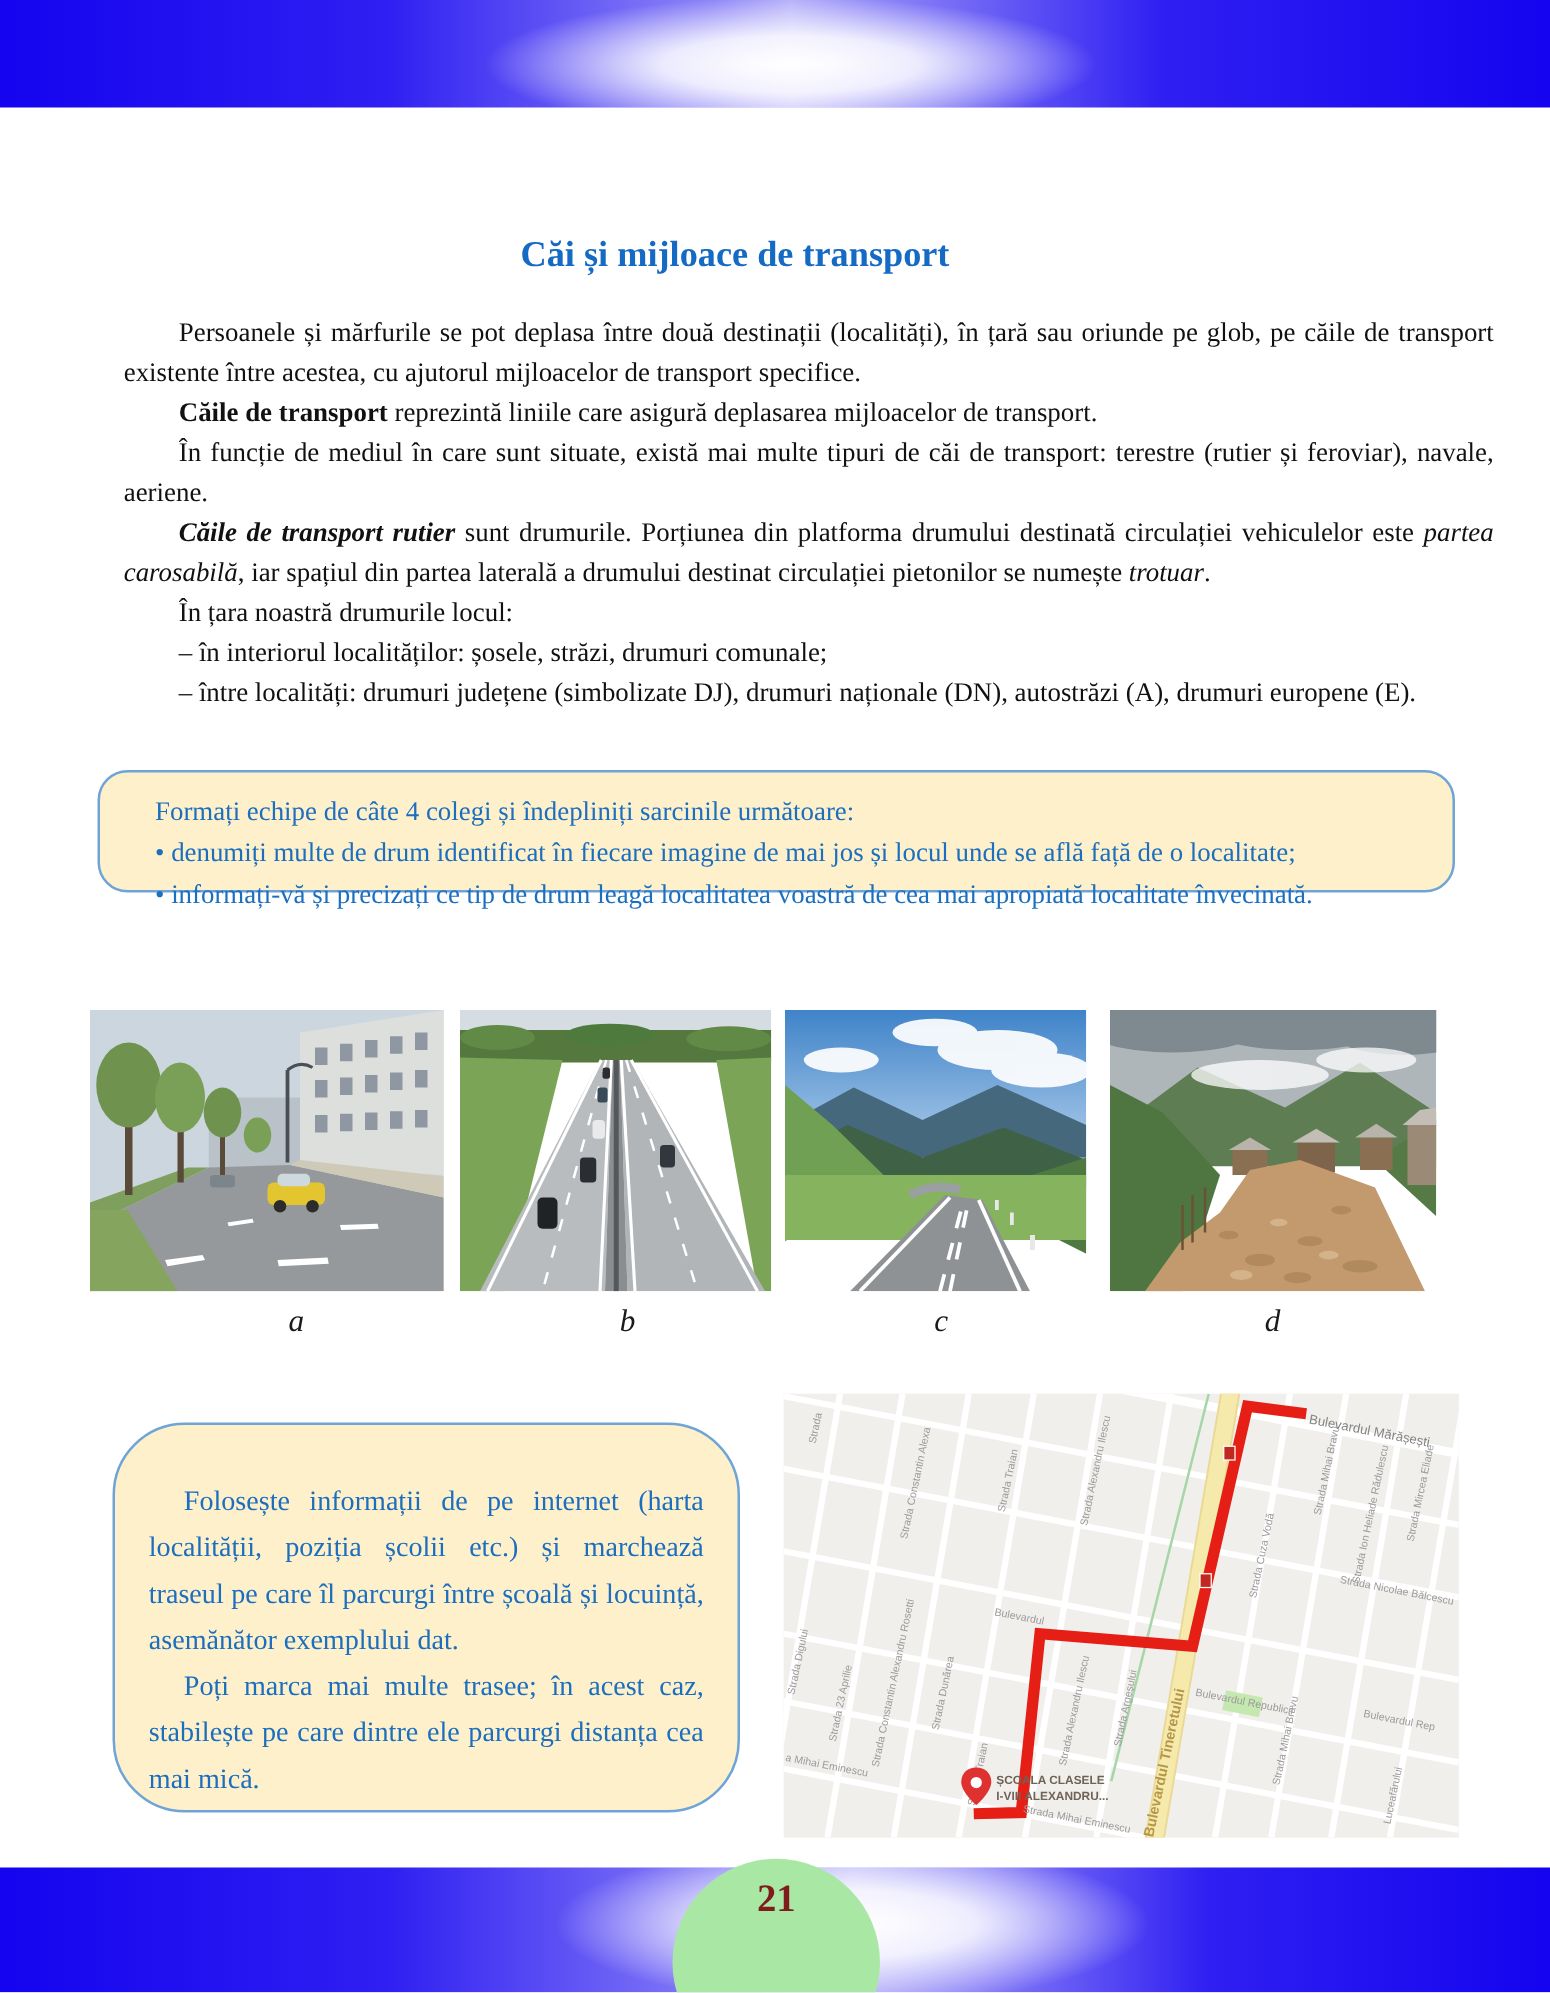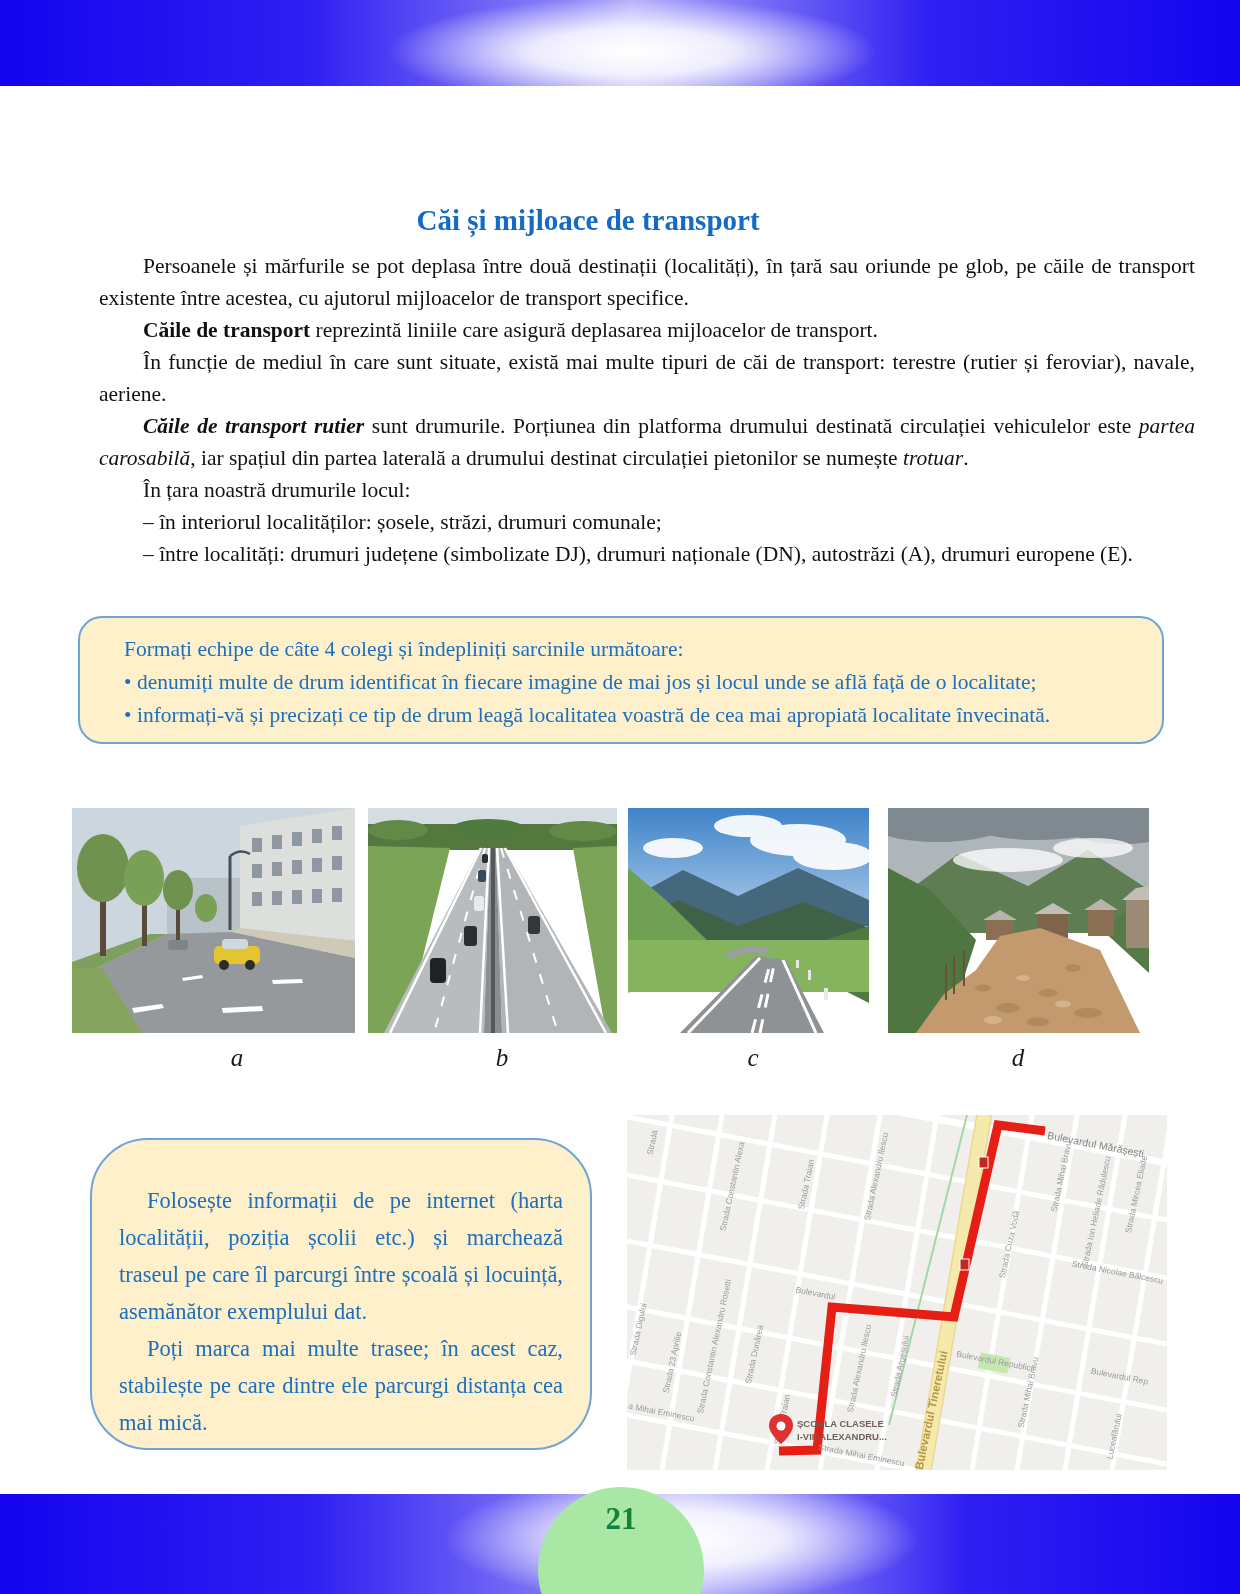--- a/index.html
+++ b/index.html
@@ -12,35 +12,35 @@
     background:
       radial-gradient(ellipse 340px 75px at 51% 60%, rgba(255,255,255,1) 0%, rgba(255,255,255,.85) 30%, rgba(255,255,255,0) 72%),
       linear-gradient(90deg,#1404ef 0%,#2f1ff2 25%,#8d85f7 46%,#b3adf9 51%,#8d85f7 57%,#2f1ff2 75%,#1404ef 100%);}
   .band-bottom{top:1494px;height:100px;
     background:
       radial-gradient(ellipse 330px 90px at 55% 45%, rgba(255,255,255,1) 0%, rgba(255,255,255,.85) 30%, rgba(255,255,255,0) 72%),
       linear-gradient(90deg,#1404ef 0%,#2f1ff2 25%,#8d85f7 48%,#b3adf9 55%,#8d85f7 62%,#2f1ff2 78%,#1404ef 100%);}
 
   .page-badge{position:absolute;left:538px;top:1487px;width:166px;height:166px;border-radius:50%;
     background:#a8e8a4;display:flex;justify-content:center;align-items:flex-start;}
-  .page-badge span{margin-top:14px;font-size:31px;font-weight:bold;color:#15803d;}
+  .page-badge span{margin-top:14px;font-size:31px;font-weight:bold;color:#7f1d1d;}
 
   
   .chapter-title{position:absolute;left:0;top:98px;width:1240px;text-align:center;
     font-size:40px;font-weight:bold;color:#fb0b0b;}
-  .section-title{position:absolute;left:0;top:204px;width:1176px;text-align:center;
+  .section-title{position:absolute;left:0;top:188px;width:1176px;text-align:center;
     font-size:29px;font-weight:bold;color:#156ac4;}
 
   
   .intro{position:absolute;left:72px;top:250px;width:1096px;font-size:21.5px;line-height:32px;color:#111;margin-left:27px;}
   .intro p{margin:0;text-align:justify;text-indent:44px;}
 
   
   .task-box{position:absolute;background:#fdf0cb;border:2px solid #6ea4d6;box-sizing:border-box;}
-  .task-box-1{left:78px;top:616px;width:1086px;height:128px;border-radius:24px;
+  .task-box-1{left:78px;top:616px;width:1086px;height:98px;border-radius:24px;
     padding:15px 20px 0 44px;}
   .task-box-1 p{margin:0;font-size:21.5px;line-height:33px;color:#1c6fbe;}
   .task-box-2{left:90px;top:1138px;width:502px;height:312px;border-radius:58px;
     padding:42px 27px 0 27px;}
   .task-box-2 p{margin:0;font-size:22.5px;line-height:37px;color:#1c6fbe;text-align:justify;text-indent:28px;}
 
   
   .photo{position:absolute;top:808px;height:225px;}
   .photo svg{display:block;width:100%;height:100%;}
   #photo-a{left:72px;width:283px;}

